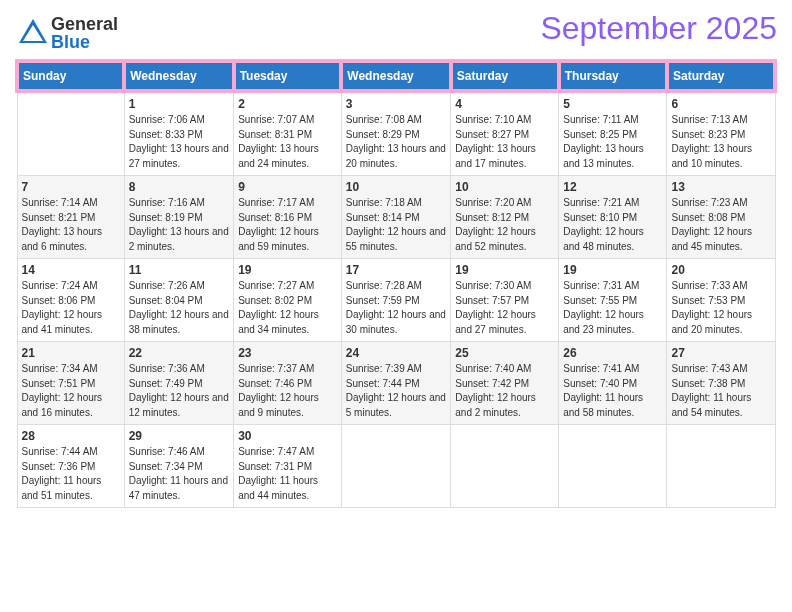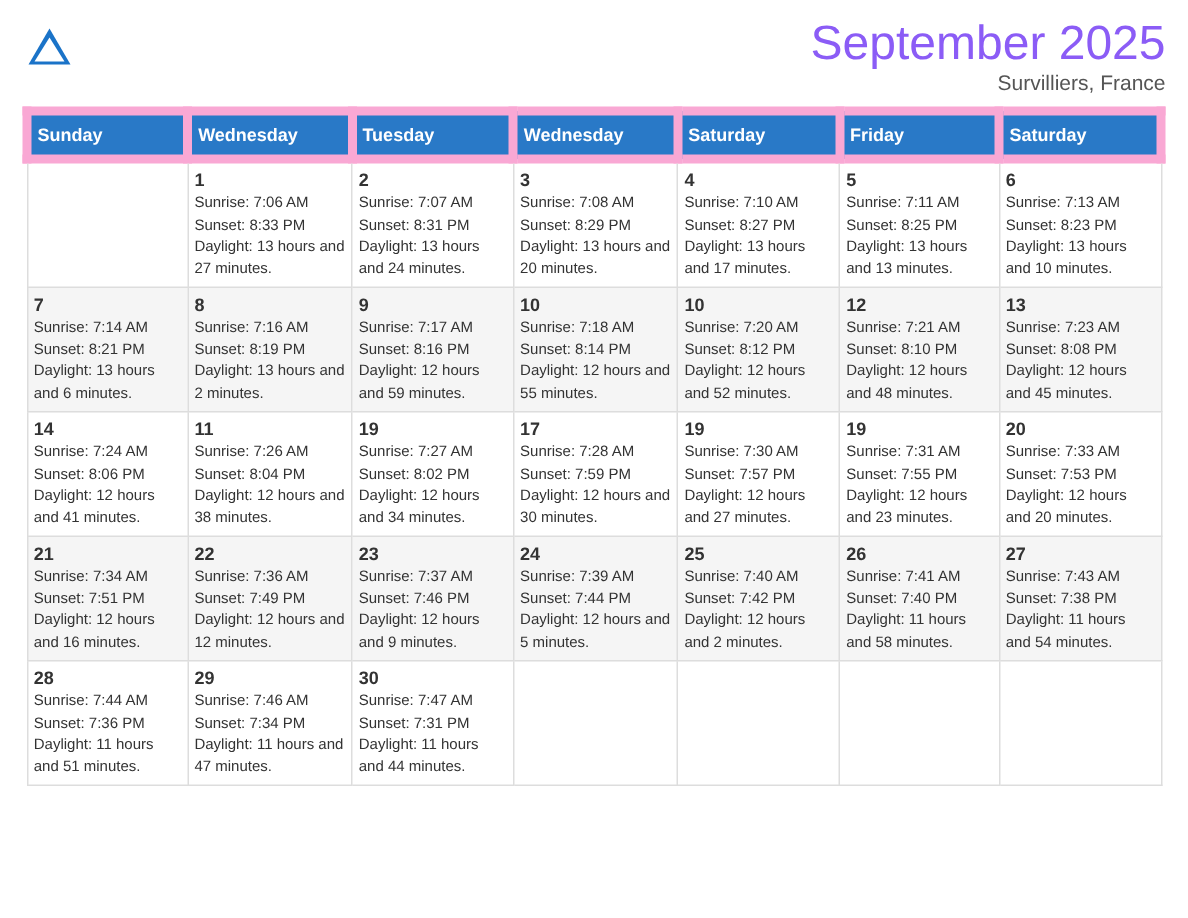--- a/index.html
+++ b/index.html
@@ -46,21 +46,21 @@
       width: 100%;
       border-collapse: collapse;
     }
     thead tr th {
       background-color: #2979c7;
       color: #fff;
       font-size: 12px;
       font-weight: bold;
       padding: 6px 4px;
       text-align: left;
-      border: 6px solid #f9a8d4;
+      border: 4px solid #f9a8d4;
     }
     tbody tr td {
       border: 1px solid #ddd;
       vertical-align: top;
       padding: 4px 4px;
       font-size: 10px;
       color: #333;
       min-height: 80px;
       width: 113px;
     }
@@ -85,36 +85,39 @@
   </style>
 </head>
 <body>
 
 <div class="header">
   <div class="logo">
     <svg width="36" height="36" viewBox="0 0 36 36">
       <polygon points="18,4 32,28 4,28" fill="#1a73c8"></polygon>
       <polygon points="18,10 28,26 8,26" fill="#fff"></polygon>
     </svg>
+    <div class="logo-text">
+      <span class="logo-general">General</span>
+      <span class="logo-blue">Blue</span>
+    </div>
   </div>
   <div class="title-block">
     <div class="month-title">September 2025</div>
-    <div class="subtitle">Survilliers, France</div>
   </div>
 </div>
 
 <table>
   <thead>
     <tr>
     <th>Sunday</th>
         <th>Wednesday</th>
         <th>Tuesday</th>
         <th>Wednesday</th>
         <th>Saturday</th>
-        <th>Friday</th>
+        <th>Thursday</th>
         <th>Saturday</th>
       </tr>
   </thead>
   <tbody id="calendar-body">
   <tr>
         <td class="empty-cell"></td>
         <td>
           <span class="day-number">1</span>
           <div class="day-info">Sunrise: 7:06 AM<br>Sunset: 8:33 PM<br>Daylight: 13 hours and 27 minutes.</div>
         </td>

